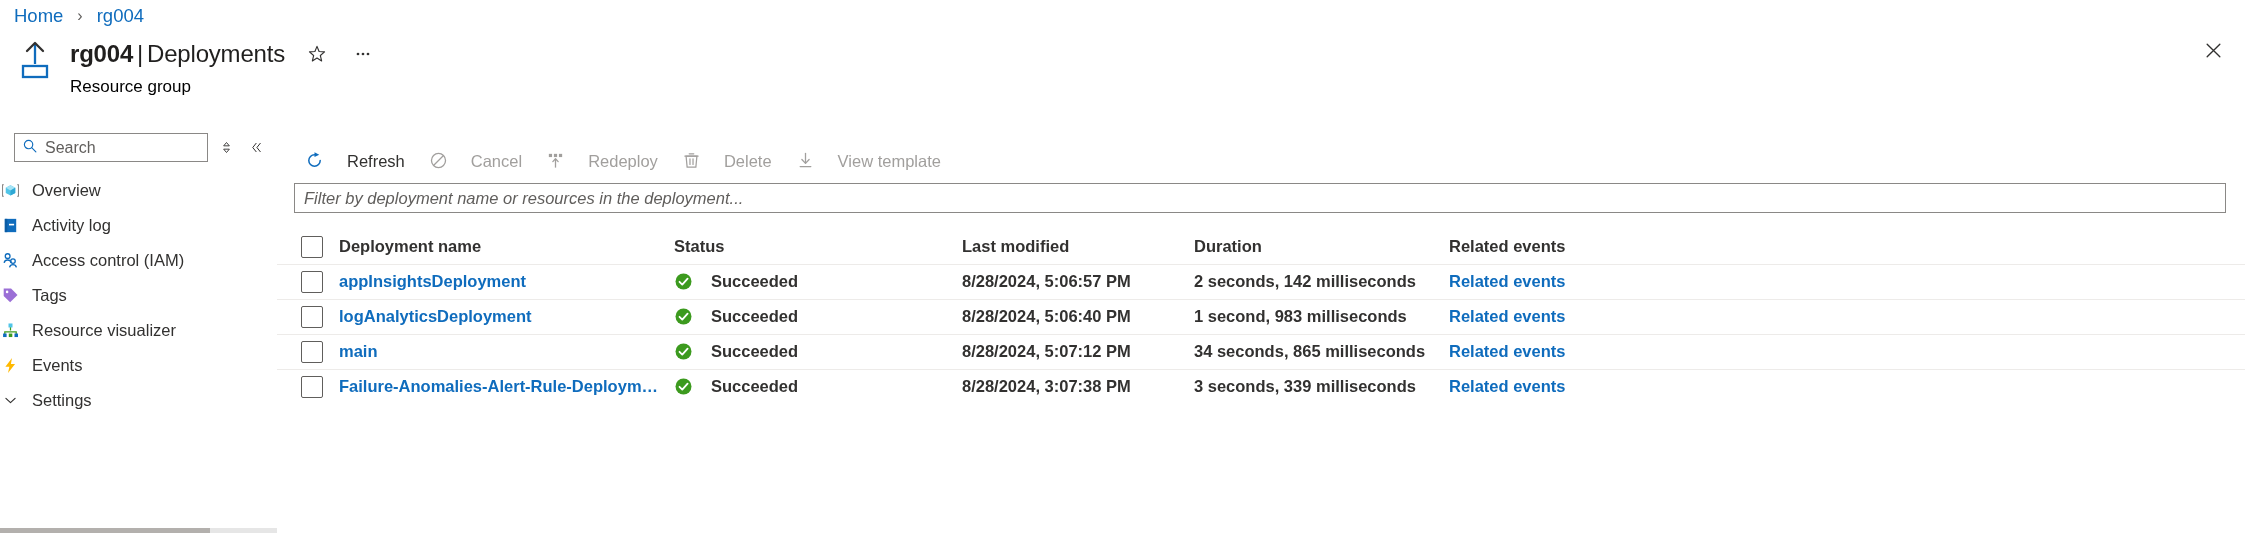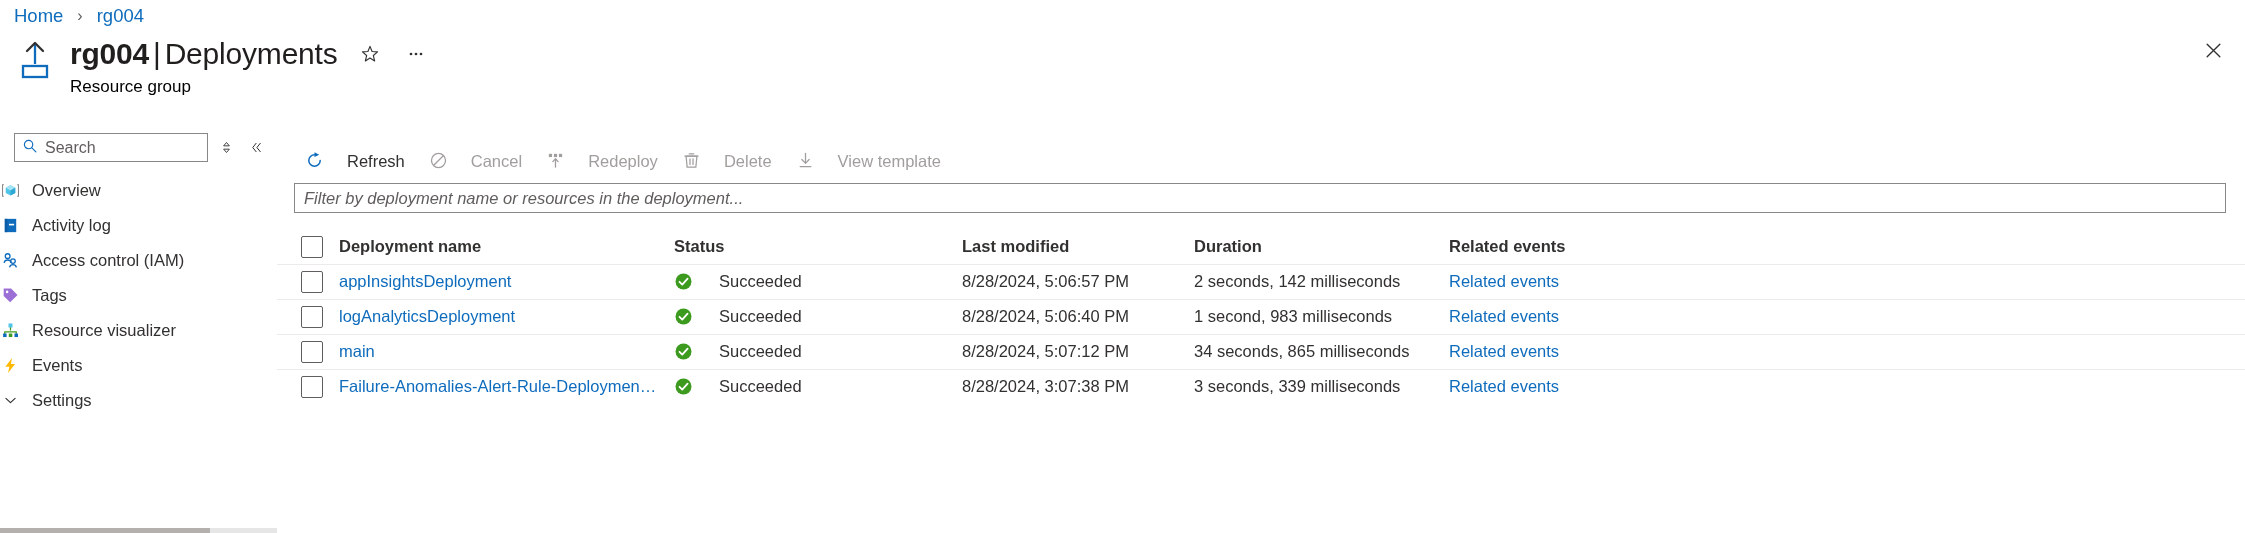--- a/index.html
+++ b/index.html
@@ -22,21 +22,21 @@
   .bc-sep { color: #605e5c; font-size: 16px; }
 
   
   .title-row {
     position: absolute; left: 14px; top: 36px;
     display: flex; align-items: flex-start; gap: 14px;
   }
   .rg-icon { width: 42px; height: 42px; margin-top: 3px; flex: none; }
   .title-text { display: flex; flex-direction: column; }
   .title-line { display: flex; align-items: center; gap: 18px; }
-  .title-main { font-size: 30px; line-height: 36px; letter-spacing: -0.2px; white-space: nowrap; }
+  .title-main { font-size: 24px; line-height: 36px; letter-spacing: -0.2px; white-space: nowrap; }
   .title-main .bold { font-weight: 700; color: #201f1e; }
   .title-main .bar { font-weight: 300; color: #201f1e; padding: 0 4px; }
   .title-main .light { font-weight: 400; color: #201f1e; }
   .icon-btn {
     width: 28px; height: 28px; display: flex; align-items: center; justify-content: center;
     cursor: pointer; color: #323130; background: none; border: none;
   }
   .subtitle { font-size: 17px; color: #000000; margin-top: 5px; }
 
   
@@ -93,42 +93,42 @@
     border: 1px solid #8a8886; background: #fff;
     font-family: "Liberation Sans", sans-serif;
     font-size: 16.5px; color: #323130;
     padding: 0 9px;
   }
   .filter-input::placeholder { color: #605e5c; font-style: italic; }
 
   
   .tbl { width: 100%; margin-top: 17px; border-collapse: collapse; table-layout: fixed; }
   .tbl th, .tbl td {
-    text-align: left; font-size: 16.5px; font-weight: 400;
+    text-align: left; font-size: 16.5px; font-weight: 700;
     padding: 0; vertical-align: middle;
   }
   .tbl th { font-weight: 700; color: #323130; height: 34px; }
   .tbl tbody tr { height: 35px; border-top: 1px solid #edebe9; }
   .col-chk { width: 62px; }
   .col-name { width: 335px; }
   .col-status { width: 288px; }
   .col-mod { width: 232px; }
   .col-dur { width: 255px; }
   .col-rel { width: auto; }
   .cellpad { padding-left: 17px; }
 
   .chk {
     width: 22px; height: 22px; border: 1px solid #605e5c; background: #fff;
     border-radius: 2px; cursor: pointer; margin-left: 24px;
   }
 
   .link { color: #0f6cbd; cursor: pointer; }
   .truncate { display: block; max-width: 320px; overflow: hidden; text-overflow: ellipsis; white-space: nowrap; }
 
-  .status-cell { display: flex; align-items: flex-start; gap: 26px; }
+  .status-cell { display: flex; align-items: flex-start; gap: 18px; }
   .ok-ico { width: 19px; height: 19px; flex: none; }
 </style>
 </head>
 <body>
 
 <div class="page">
 
   <div class="breadcrumb">
     <span class="bc-link">Home</span>
     <span class="bc-sep">›</span>

